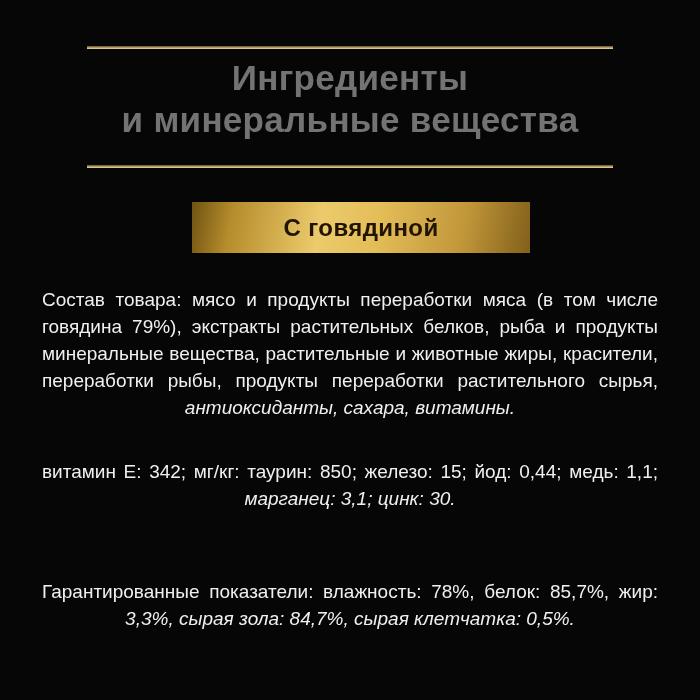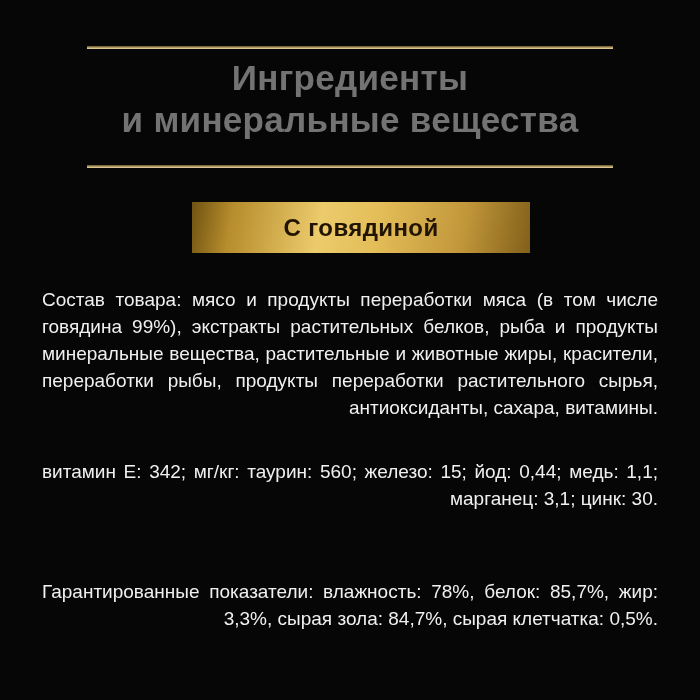--- a/index.html
+++ b/index.html
@@ -64,21 +64,21 @@
     font-weight: 400;
   }
   .paragraph.composition { top: 286px; }
   .paragraph.additives   { top: 458px; }
   .paragraph.guaranteed  { top: 578px; }
   .line { display: block; white-space: normal; }
   .jline {
     text-align: justify;
     text-align-last: justify;
   }
-  .lline { text-align: right; }
+  .lline { text-align: center; font-style: italic; }
 </style>
 </head>
 <body>
 
 <div class="stage">
 
   <div class="gold-rule top"></div>
 
   <div class="title-block">
     <span class="line">Ингредиенты</span>
@@ -86,28 +86,28 @@
   </div>
 
   <div class="gold-rule bottom"></div>
 
   <div class="banner">
     <span>С говядиной</span>
   </div>
 
   <div class="paragraph composition">
     <span class="line jline">Состав товара: мясо и продукты переработки мяса (в том числе</span>
-    <span class="line jline">говядина 99%), экстракты растительных белков, рыба и продукты</span>
+    <span class="line jline">говядина 79%), экстракты растительных белков, рыба и продукты</span>
     <span class="line jline">минеральные вещества, растительные и животные жиры, красители,</span>
     <span class="line jline">переработки рыбы, продукты переработки растительного сырья,</span>
     <span class="line lline">антиоксиданты, сахара, витамины.</span>
   </div>
 
   <div class="paragraph additives">
-    <span class="line jline">витамин Е: 342; мг/кг: таурин: 560; железо: 15; йод: 0,44; медь: 1,1;</span>
+    <span class="line jline">витамин Е: 342; мг/кг: таурин: 850; железо: 15; йод: 0,44; медь: 1,1;</span>
     <span class="line lline">марганец: 3,1; цинк: 30.</span>
   </div>
 
   <div class="paragraph guaranteed">
     <span class="line jline">Гарантированные показатели: влажность: 78%, белок: 85,7%, жир:</span>
     <span class="line lline">3,3%, сырая зола: 84,7%, сырая клетчатка: 0,5%.</span>
   </div>
 
 </div>
 

